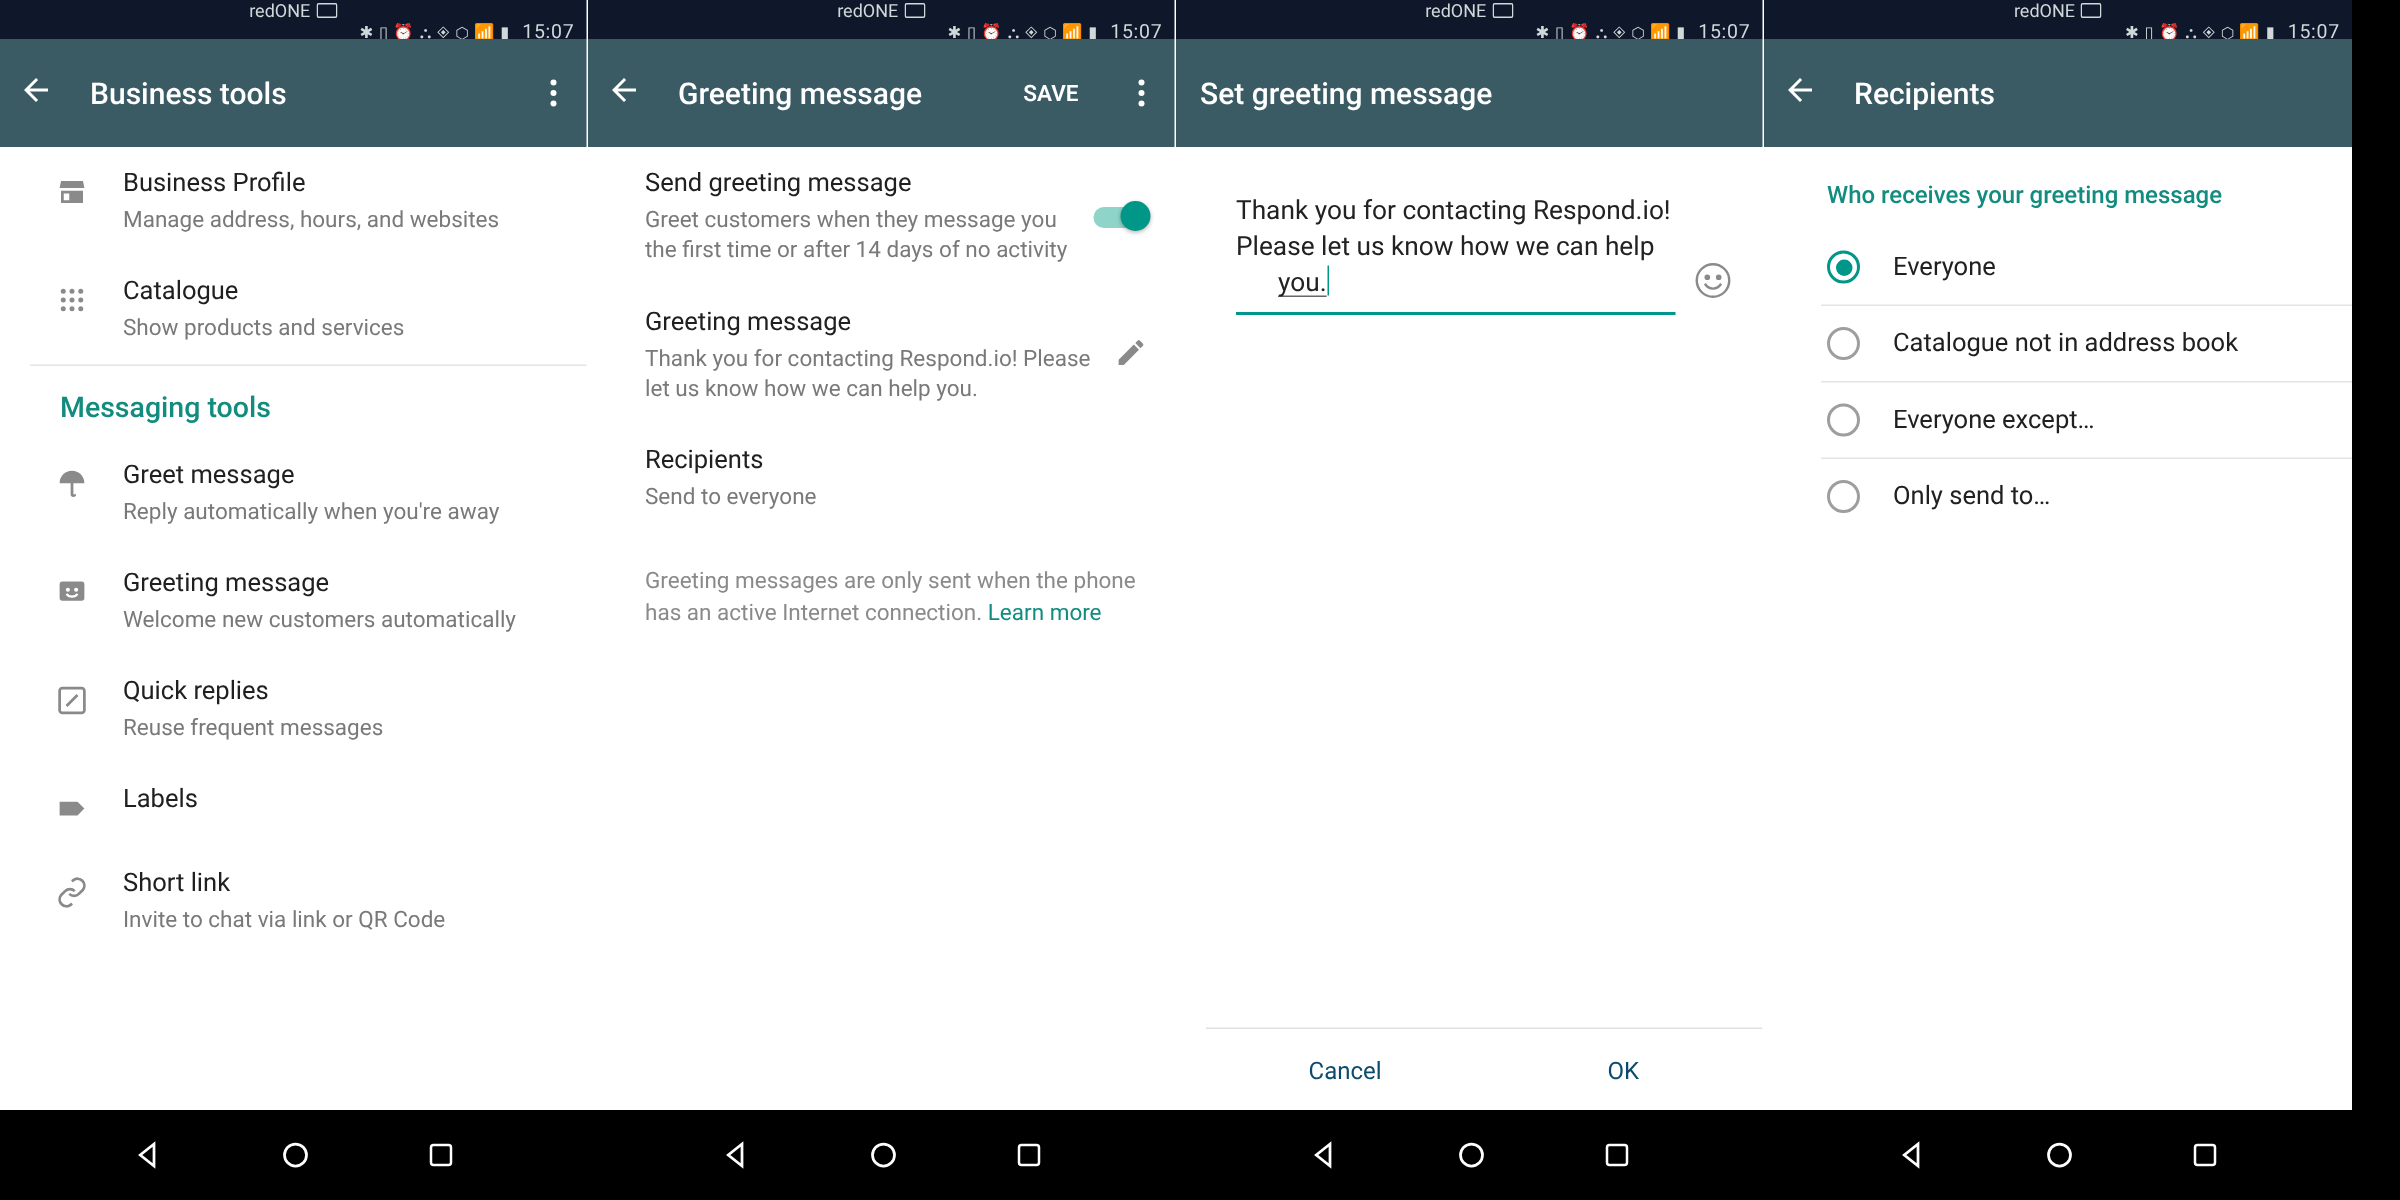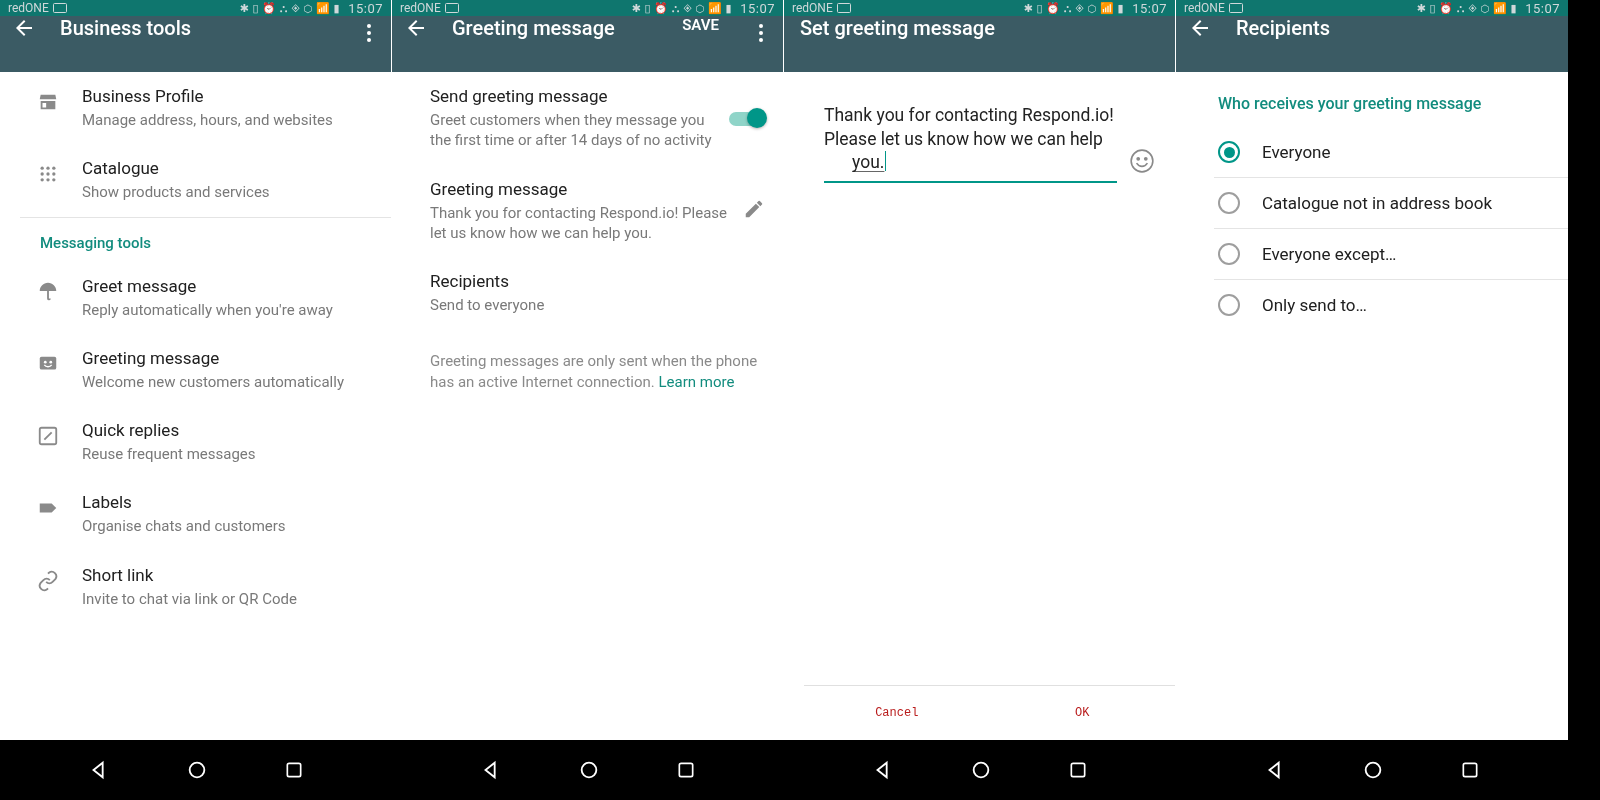--- a/index.html
+++ b/index.html
@@ -21,40 +21,41 @@
     display: flex;
     flex-direction: column;
     border-right: 1px solid rgba(0,0,0,0);
     background: #fff;
     position: relative;
   }
   .screen:last-child { border-right: none; }
 
   
   .status-bar {
-    height: 16px;
-    background: #0f766e;
+    height: 26px;
+    background: #0f172a;
     color: #d0d8da;
     display: flex;
     align-items: center;
     font-size: 12px;
     padding: 0 8px;
+    flex-direction: column;
   }
   .status-left { display: flex; align-items: center; gap: 4px; }
   .status-right { margin-left: auto; display: flex; align-items: center; gap: 4px; letter-spacing: 0.5px;}
   .status-icons { font-size: 11px; display:flex; gap:3px; align-items:center;}
   .status-time { font-size: 13px; margin-left:4px;}
 
   
   .app-bar {
-    height: 56px;
+    height: 72px;
     background: #3b5b64;
     color: #fff;
     display: flex;
-    align-items: flex-start;
+    align-items: center;
     padding: 0 12px;
     gap: 24px;
   }
   .app-bar .back svg { fill: #fff; }
   .app-bar-title { font-size: 20px; font-weight: 500; flex: 1; }
   .app-bar-action { font-size: 15px; font-weight: 600; color: #fff; margin-right: 8px; }
   .app-bar .menu-dots { display:flex; flex-direction:column; gap:3px; padding:8px;}
   .app-bar .menu-dots span { width:4px; height:4px; background:#fff; border-radius:50%; }
 
   .content { flex: 1; overflow: hidden; background:#fff; display:flex; flex-direction:column;padding-left:20px;}
@@ -65,21 +66,21 @@
     align-items: flex-start;
     padding: 14px 16px;
     gap: 22px;
   }
   .list-item.with-icon { padding-left: 16px; }
   .list-icon { width: 24px; height: 24px; display:flex; align-items:center; justify-content:center; color:#8a8a8a; margin-top:4px; flex-shrink:0;}
   .list-text { flex:1; min-width:0; }
   .item-title { font-size: 17px; color: #202020; margin-bottom: 4px; }
   .item-sub { font-size: 15px; color: #797979; line-height: 1.35; }
   .divider { height:1px; background:#e4e4e4; }
-  .section-header { font-size: 15px; font-weight:500; color:#128c7e; padding: 16px 20px 10px; }
+  .section-header { font-size: 19px; font-weight:500; color:#128c7e; padding: 16px 20px 10px; }
 
   
   .s2-item { padding: 14px 18px; }
   .s2-item .item-title { font-size: 17px; }
   .s2-item .item-sub { font-size: 15px; }
   .toggle {
     width: 36px; height: 20px; position: relative; flex-shrink:0; align-self:center;
   }
   .toggle-track { position:absolute; top:4px; left:0; right:0; height:14px; background:#8fd4c8; border-radius:7px;}
   .toggle-thumb { position:absolute; top:0; right:-2px; width:20px; height:20px; background:#009688; border-radius:50%; box-shadow:0 1px 3px rgba(0,0,0,0.3);}
@@ -101,21 +102,21 @@
   }
   .emoji-btn { color:#8a8a8a; margin-top:44px; flex-shrink:0;}
   .s3-actions {
     display:flex;
     border-top:1px solid #e0e0e0;
     height:55px;
     margin-top:auto;
   }
   .s3-actions > div {
     flex:1; display:flex; align-items:center; justify-content:center;
-    font-size:12px; color:#b91c1c;font-family:Liberation Mono, monospace;
+    font-size:16px; color:#0c4a6e;
   }
 
   
   .s4-header { font-size:16px; font-weight:500; color:#128c7e; padding:22px 22px 14px; }
   .radio-item {
     display:flex; align-items:center; gap:22px; padding:14px 22px;
   }
   .radio {
     width:22px; height:22px; border:2px solid #9e9e9e; border-radius:50%;
     display:flex; align-items:center; justify-content:center; flex-shrink:0;
@@ -252,21 +253,20 @@
       </div>
 
       <div class="list-item with-icon">
         <span class="list-icon">
           <svg width="22" height="22" viewBox="0 0 24 24" fill="#8a8a8a">
               <path d="M3 7v10h13l5-5-5-5H3z"></path>
             </svg>
         </span>
         <div class="list-text">
           <div class="item-title">Labels</div>
-          <div class="item-sub">Organise chats and customers</div>
         </div>
       </div>
 
       <div class="list-item with-icon">
         <span class="list-icon">
           <svg width="22" height="22" viewBox="0 0 24 24" fill="none" stroke="#8a8a8a" stroke-width="2">
               <path d="M10 13a5 5 0 007 0l3-3a5 5 0 00-7-7l-1 1"></path>
               <path d="M14 11a5 5 0 00-7 0l-3 3a5 5 0 007 7l1-1"></path>
             </svg>
         </span>

